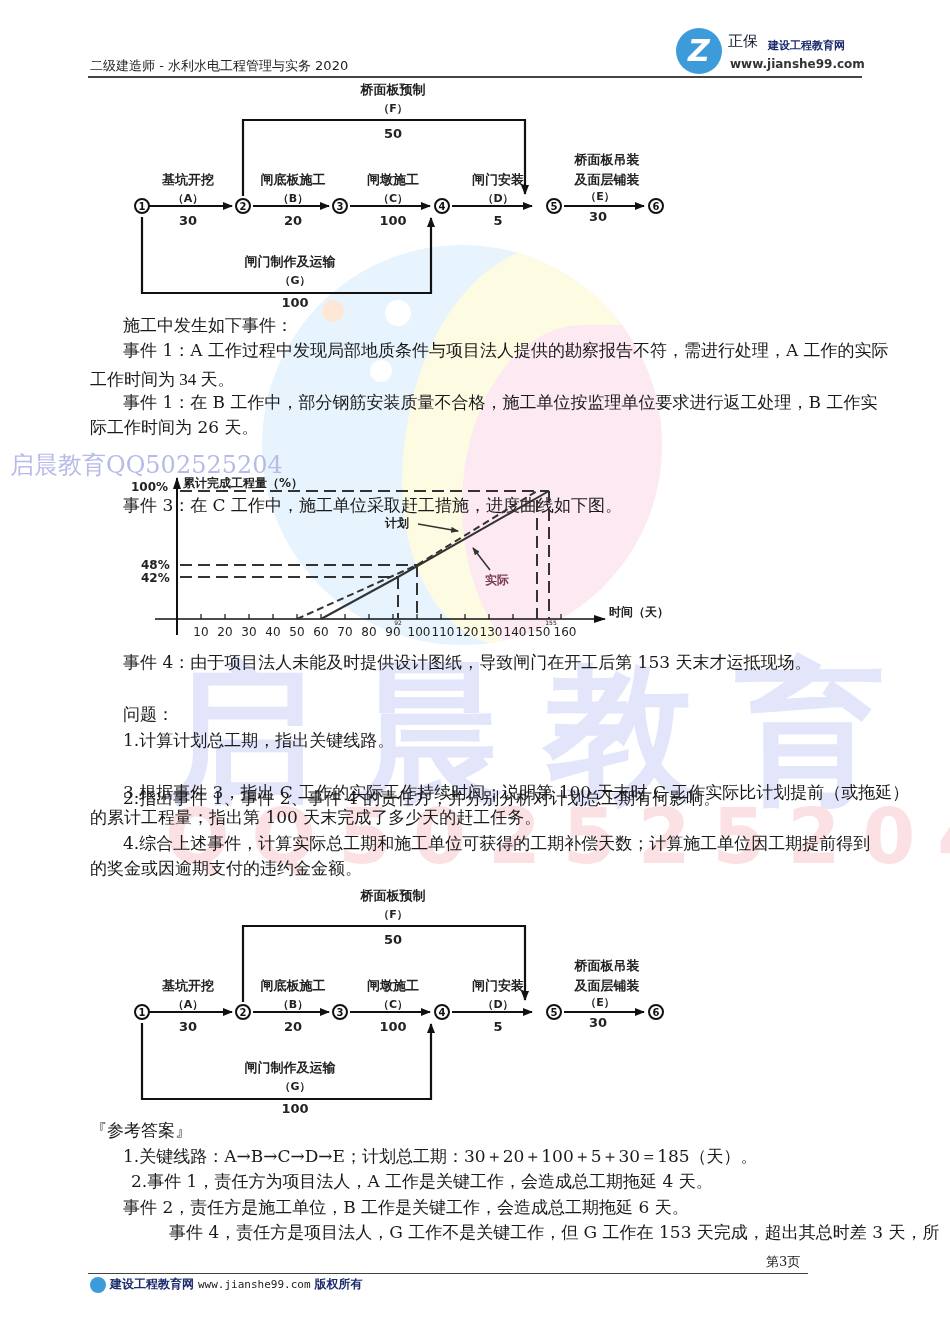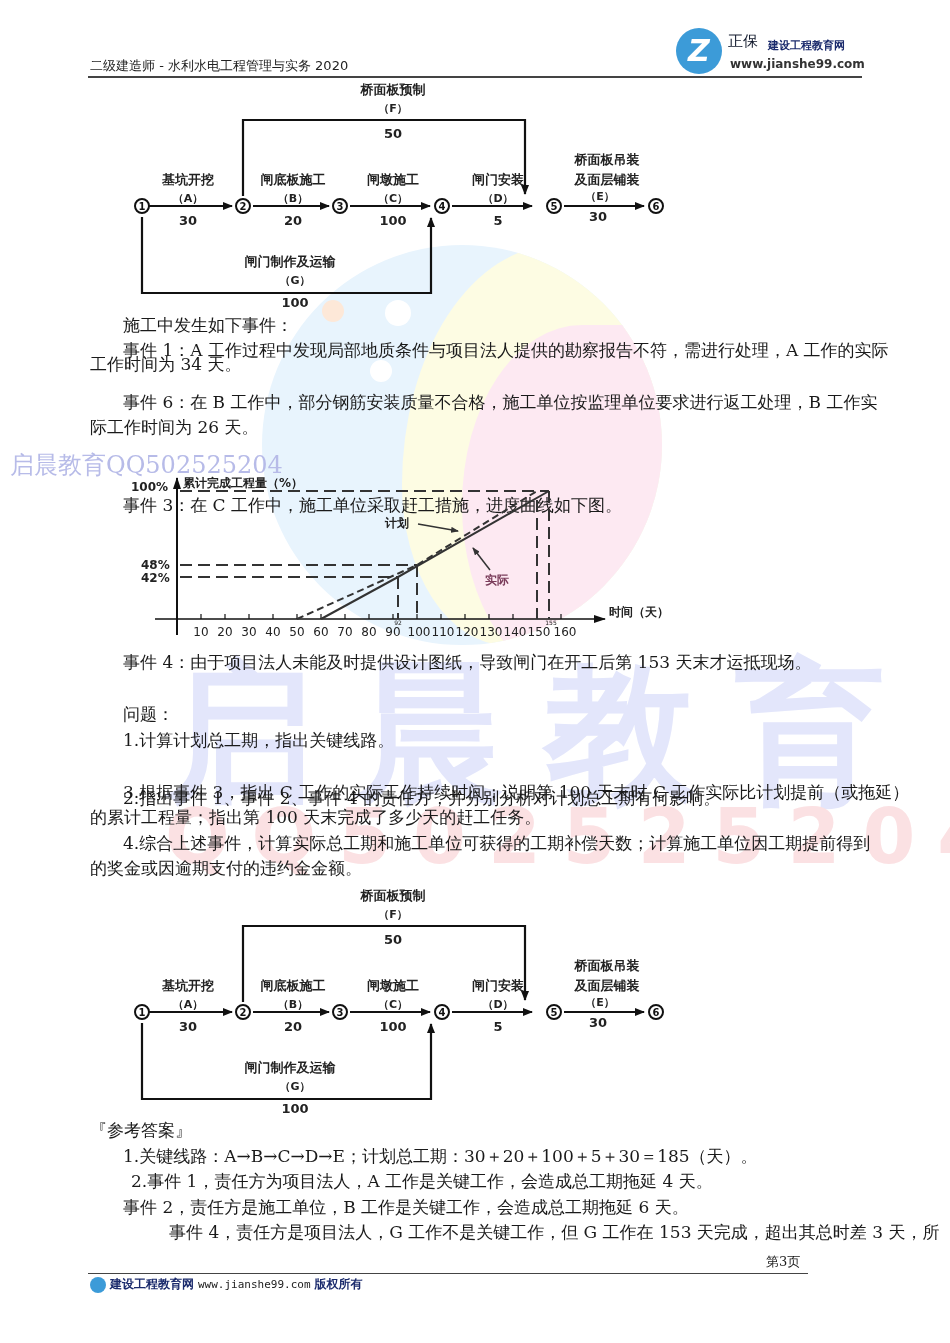--- a/index.html
+++ b/index.html
@@ -128,22 +128,22 @@
     <text x="273" y="34" font-size="11">（F）</text>
     <text x="273" y="60">50</text>
     <text x="170" y="188">闸门制作及运输</text>
     <text x="175" y="206" font-size="11">（G）</text>
     <text x="175" y="229">100</text>
   </g>
 </svg>
 
 <div class="p indent" style="top:315px;">施工中发生如下事件：</div>
 <div class="p indent" style="top:340px;">事件 1：A 工作过程中发现局部地质条件与项目法人提供的勘察报告不符，需进行处理，A 工作的实际</div>
-<div class="p flush" style="top:354px;">工作时间为 34 天。</div>
-<div class="p indent" style="top:392px;">事件 6：在 B 工作中，部分钢筋安装质量不合格，施工单位按监理单位要求进行返工处理，B 工作实</div>
+<div class="p flush" style="top:370px;font-family:Liberation Serif, serif;">工作时间为 34 天。</div>
+<div class="p indent" style="top:392px;">事件 1：在 B 工作中，部分钢筋安装质量不合格，施工单位按监理单位要求进行返工处理，B 工作实</div>
 <div class="p flush" style="top:417px;">际工作时间为 26 天。</div>
 <div class="p indent" style="top:447px;margin-top:48px;">事件 3：在 C 工作中，施工单位采取赶工措施，进度曲线如下图。</div>
 
 <svg class="abs" style="left:125px;top:470px;z-index:2;" width="560" height="175" viewBox="0 0 560 175">
   <defs>
     <marker id="arr2" markerWidth="12" markerHeight="8" refX="11" refY="4" orient="auto" markerUnits="userSpaceOnUse">
       <path d="M0,0 L12,4 L0,8 Z" fill="#111"></path>
     </marker>
     <marker id="arr3" markerWidth="8" markerHeight="6" refX="7" refY="3" orient="auto" markerUnits="userSpaceOnUse">
       <path d="M0,0 L8,3 L0,6 Z" fill="#333"></path>

